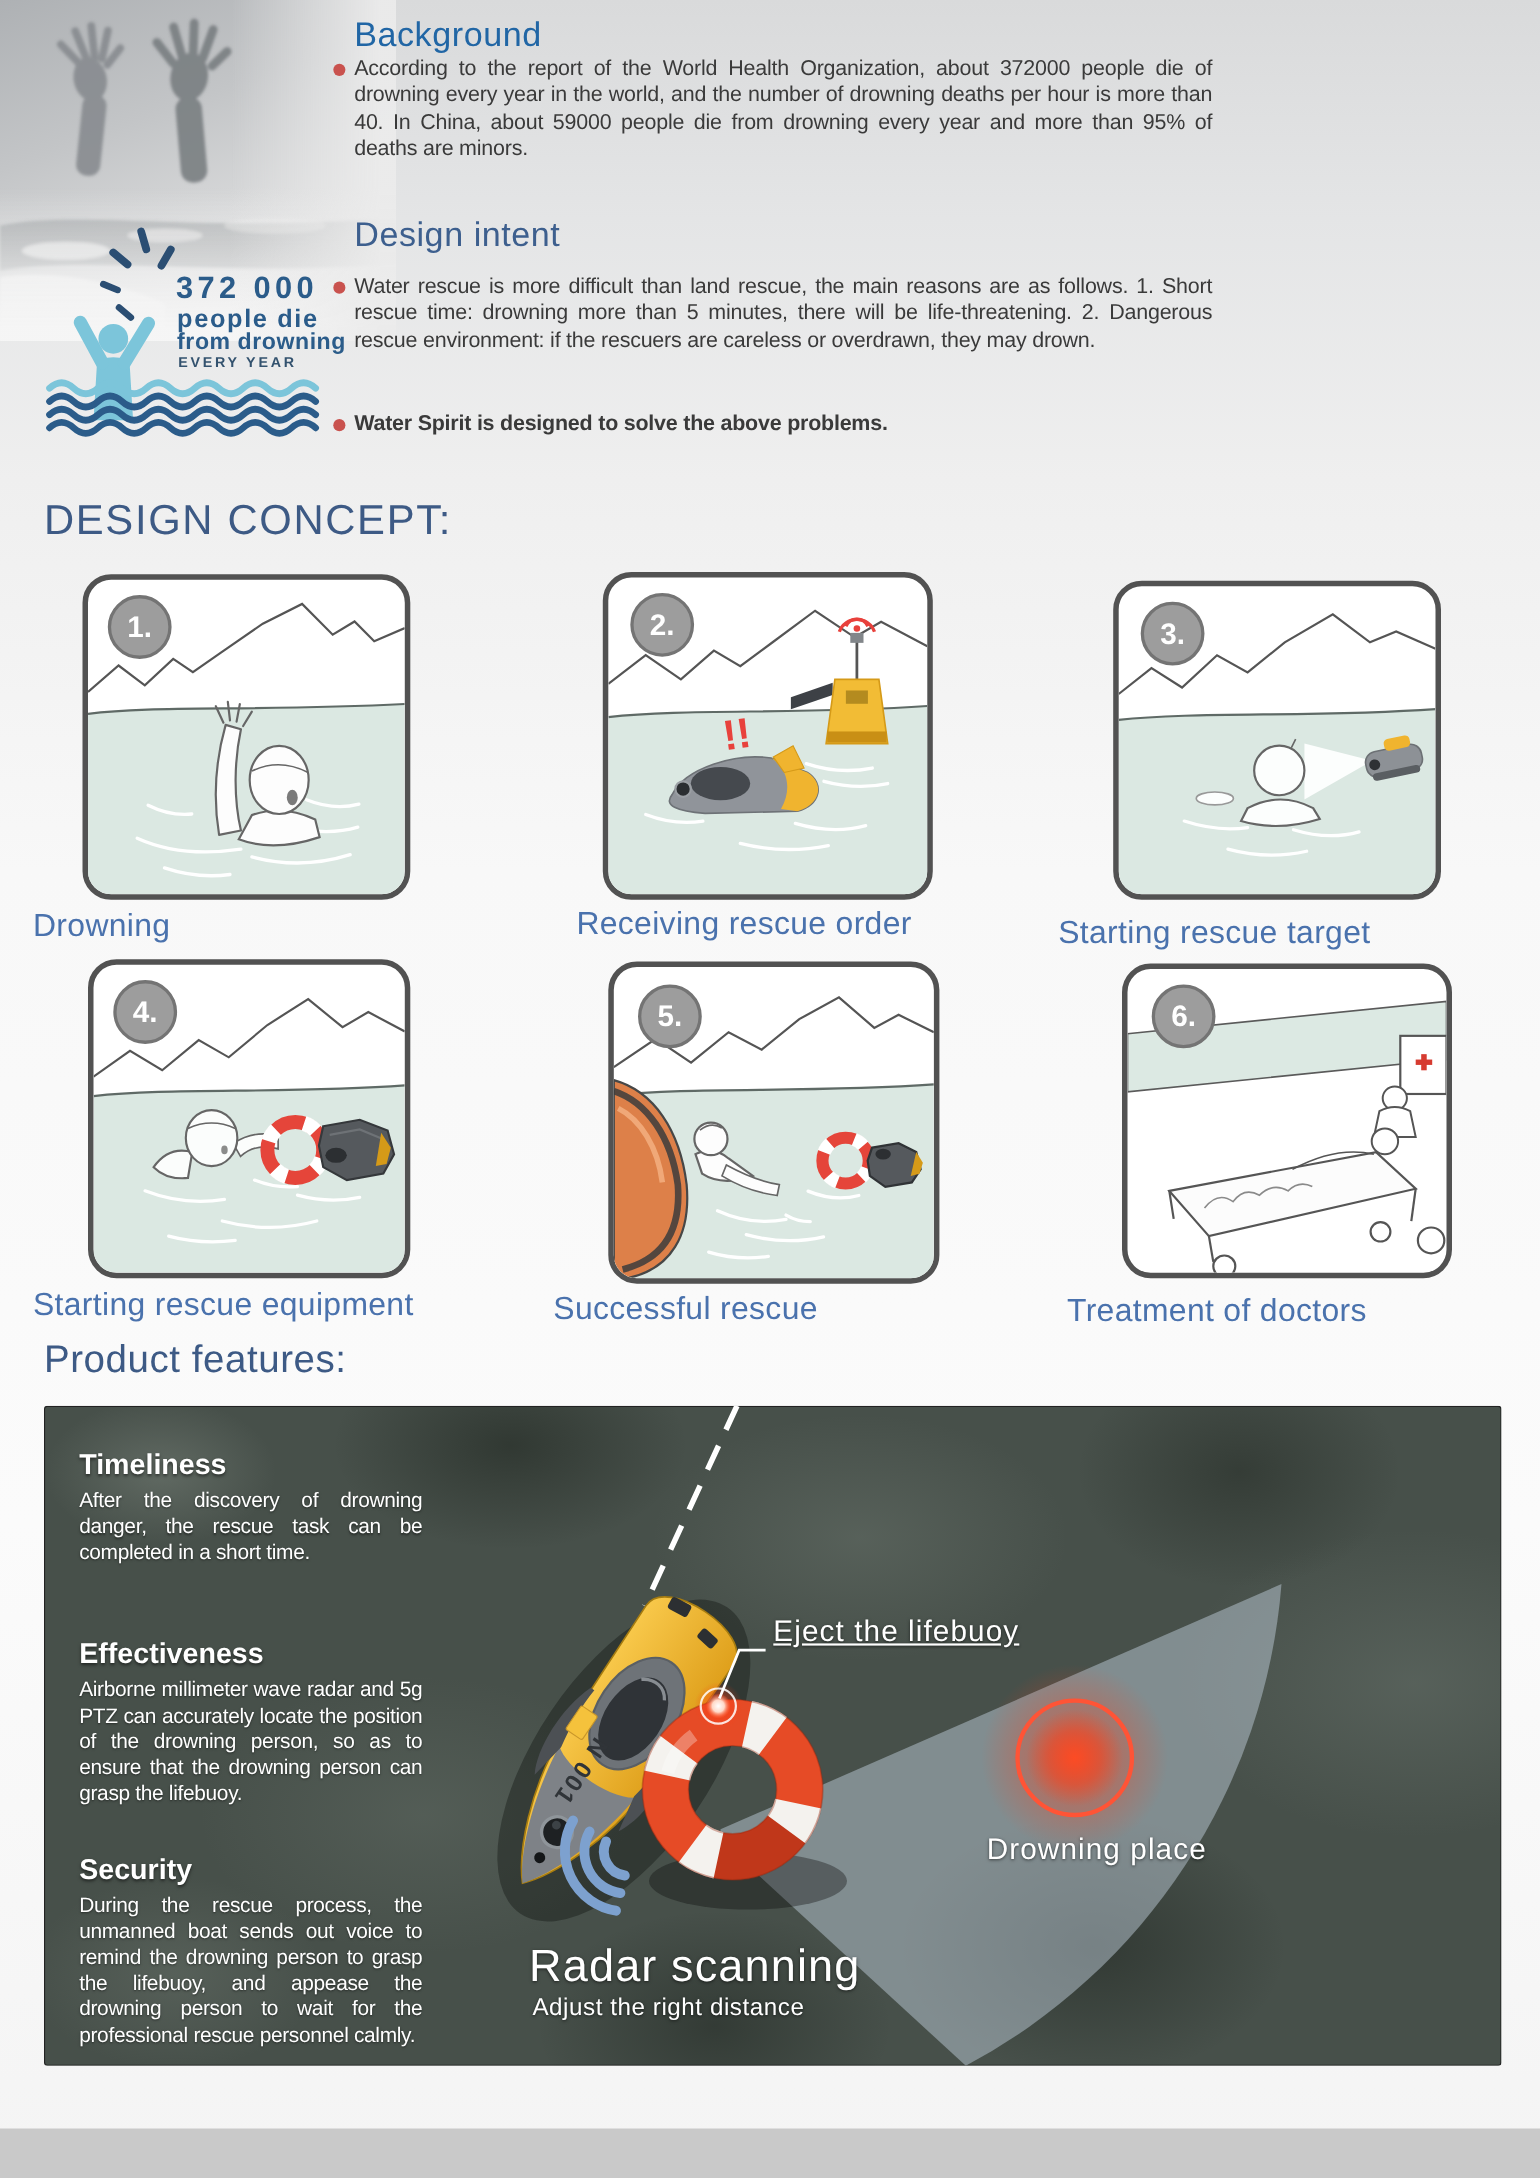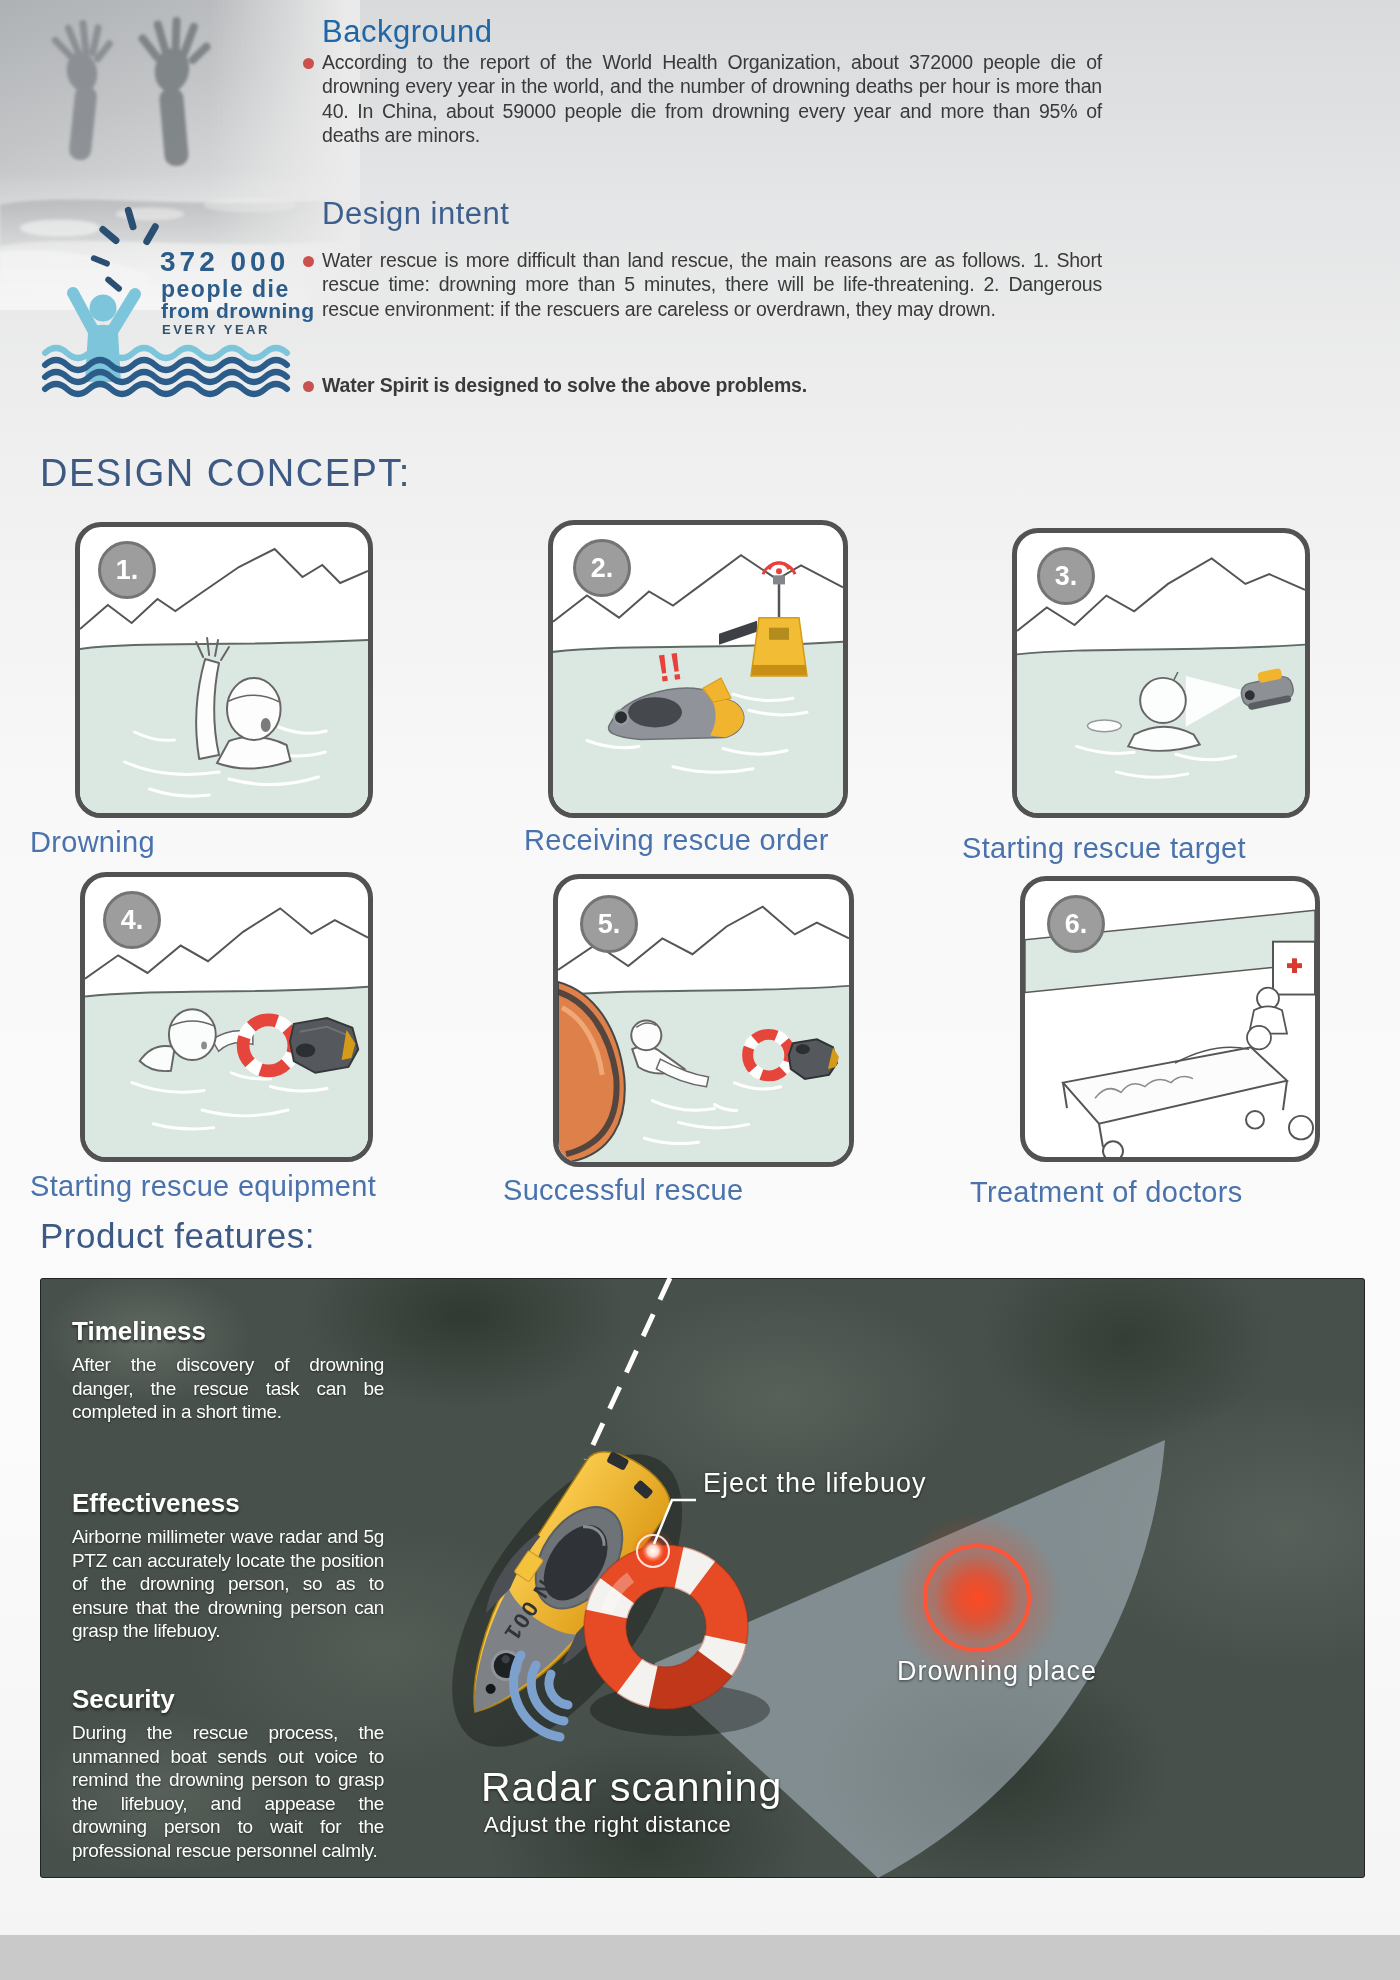--- a/index.html
+++ b/index.html
@@ -57,22 +57,22 @@
           radial-gradient(250px 170px at 72% 82%,rgba(24,30,25,.45),transparent 70%),
           radial-gradient(290px 180px at 26% 62%,rgba(132,144,134,.20),transparent 70%),
           radial-gradient(230px 150px at 46% 94%,rgba(22,28,23,.40),transparent 70%),
           radial-gradient(190px 125px at 9% 86%,rgba(142,152,142,.22),transparent 70%);}
   .dark svg.scene{position:absolute;inset:0;z-index:1;}
   .feat{position:absolute;left:32px;width:312px;color:#fff;z-index:2;}
   .feat h3{margin:0;font-size:26px;font-weight:bold;text-shadow:0 2px 3px rgba(0,0,0,.55);}
   .feat p{margin:6px 0 0 0;font-size:19px;line-height:23.5px;text-align:justify;
           letter-spacing:-.3px;text-shadow:0 1px 2px rgba(0,0,0,.5);}
   .dlabel{position:absolute;color:#fff;z-index:3;text-shadow:0 1px 3px rgba(0,0,0,.6);white-space:nowrap;}
-  .lbl-eject{left:663px;top:190px;font-size:27px;letter-spacing:1px;}
-  .lbl-place{left:857px;top:378px;font-size:27px;letter-spacing:1px;}
+  .lbl-eject{left:663px;top:190px;font-size:27px;letter-spacing:1px;text-decoration:underline;}
+  .lbl-place{left:857px;top:388px;font-size:27px;letter-spacing:1px;}
   .lbl-radar{left:441px;top:486px;font-size:41px;letter-spacing:1px;}
   .lbl-adjust{left:444px;top:534px;font-size:22px;letter-spacing:.5px;}
 
   
   .footbar{position:absolute;left:0;top:1935px;width:1400px;height:45px;background:#c9c9c9;}
 </style>
 </head>
 <body>
 
 <div class="page">

